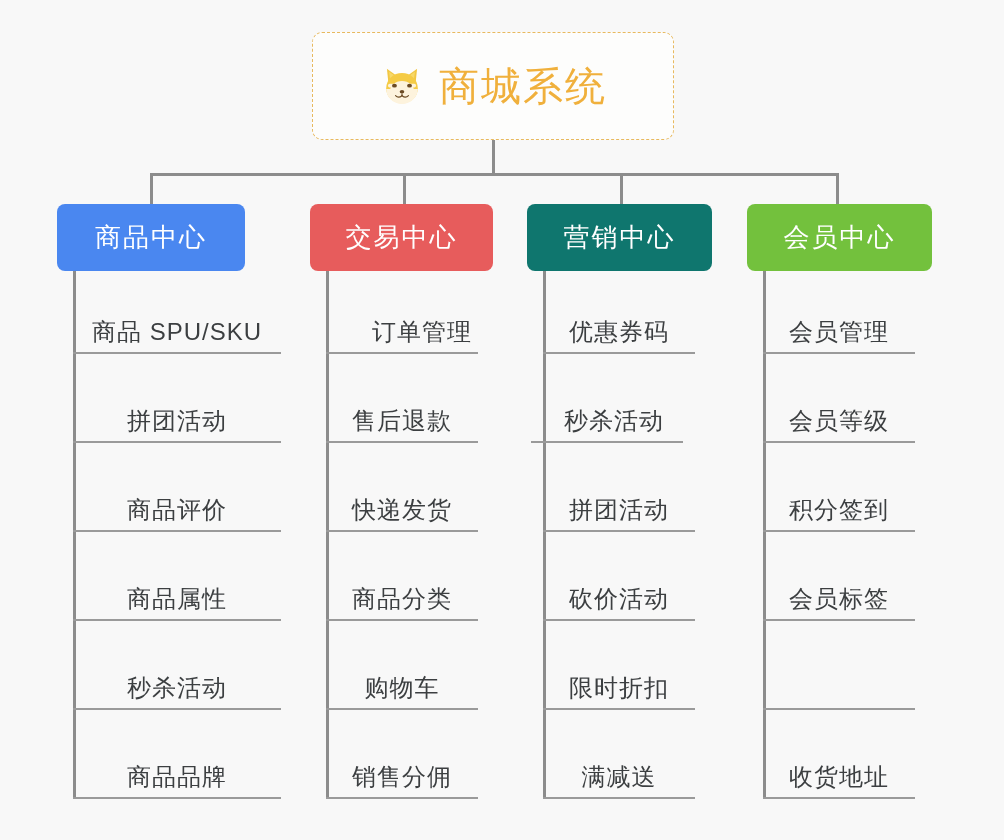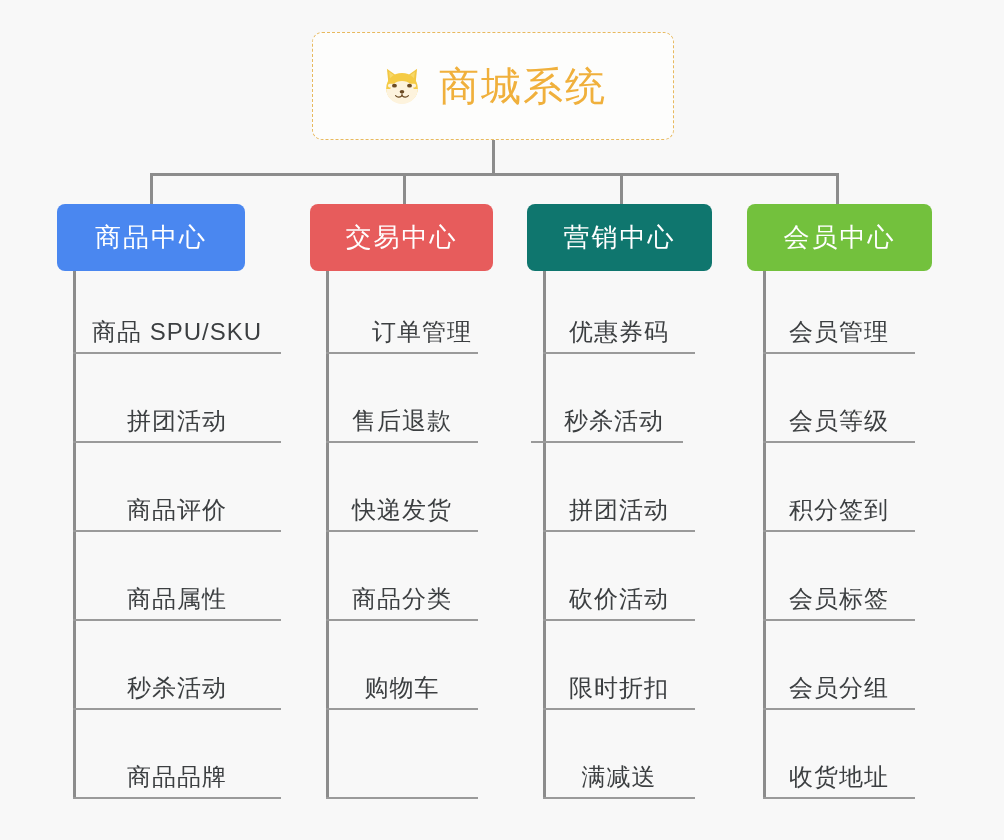--- a/index.html
+++ b/index.html
@@ -189,20 +189,21 @@
       <div class="leaf" style="left: 16px; top: 375px; width: 152px; height: 42px;">
         <div class="leaf-rule" style="width: 152px;"></div>
         <div class="leaf-label">商品分类</div>
       </div>
       <div class="leaf" style="left: 16px; top: 464px; width: 152px; height: 42px;">
         <div class="leaf-rule" style="width: 152px;"></div>
         <div class="leaf-label">购物车</div>
       </div>
       <div class="leaf" style="left: 16px; top: 553px; width: 152px; height: 42px;">
         <div class="leaf-rule" style="width: 152px;"></div>
+        <div class="leaf-label">销售分佣</div>
       </div>
     </div>
 
   <div class="column" style="left:527px; width:250px;">
       <div class="cat-header" style="left: 0px; width: 185px; background: #0f766e;">
         <span>营销中心</span>
       </div>
       <div class="spine" style="left: 16px; top: 67px; height: 528px;"></div>
       <div class="leaf" style="left: 16px; top: 108px; width: 152px; height: 42px;">
         <div class="leaf-rule" style="width: 152px;"></div>
@@ -246,21 +247,20 @@
       <div class="leaf" style="left: 16px; top: 286px; width: 152px; height: 42px;">
         <div class="leaf-rule" style="width: 152px;"></div>
         <div class="leaf-label">积分签到</div>
       </div>
       <div class="leaf" style="left: 16px; top: 375px; width: 152px; height: 42px;">
         <div class="leaf-rule" style="width: 152px;"></div>
         <div class="leaf-label">会员标签</div>
       </div>
       <div class="leaf" style="left: 16px; top: 464px; width: 152px; height: 42px;">
         <div class="leaf-rule" style="width: 152px;"></div>
-        <div class="leaf-label">会员分组</div>
       </div>
       <div class="leaf" style="left: 16px; top: 553px; width: 152px; height: 42px;">
         <div class="leaf-rule" style="width: 152px;"></div>
         <div class="leaf-label">收货地址</div>
       </div>
     </div>
 
 </div>
 
 </body></html>

